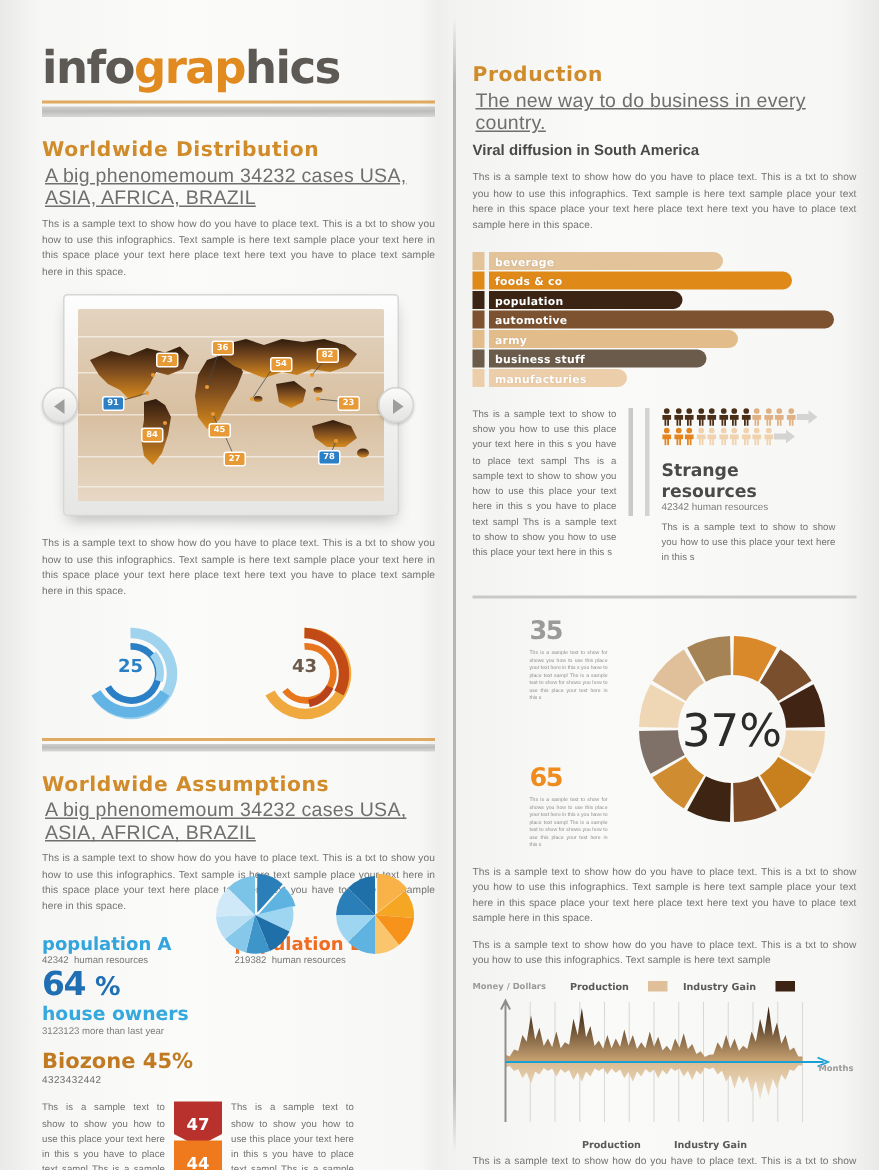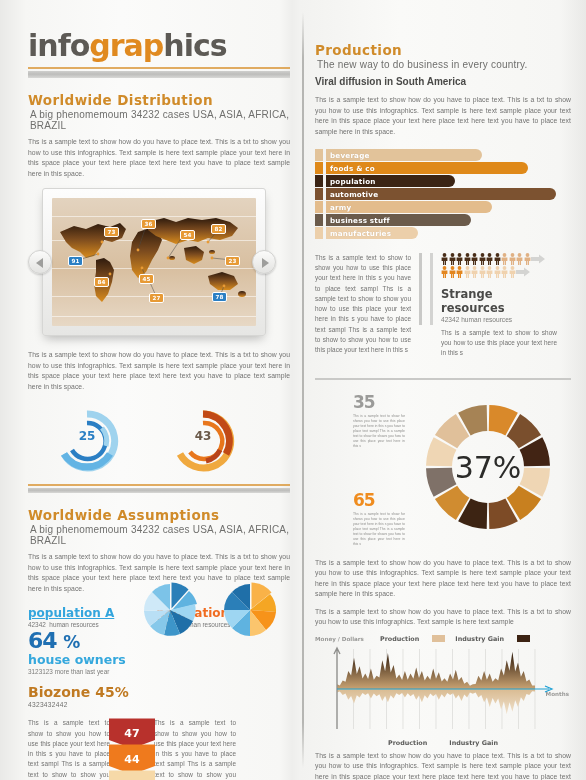--- a/index.html
+++ b/index.html
@@ -34,21 +34,21 @@
   .rule-grey { height:7px; margin-top:2px;
     background:linear-gradient(to bottom,#cfcfcd,#bdbdbb 45%,#d8d8d6); }
   .rule-grey.thin { height:5px; }
 
   
   h2.sec {
     margin:14px 0 1px 0; font-size:13.5px; color:#d08b2a; font-weight:bold;
     letter-spacing:.4px; font-family:"DejaVu Sans", sans-serif;
   }
   h2.dark { color:#4a4a48; font-size:10px; letter-spacing:0; margin-top:6px;}
-  .subtitle { font-size:10px; color:#6f6f6d; margin:0 0 6px 2px; letter-spacing:.2px;}
+  .subtitle { font-size:13px; color:#6f6f6d; margin:0 0 6px 2px; letter-spacing:.2px;text-decoration:underline;}
   p.body {
     font-size:6.8px; line-height:1.55; color:#727271; margin:0 0 7px 0;
     text-align:justify; letter-spacing:.05px;
   }
   p.body.sm { font-size:6.4px; line-height:1.6; }
 
   
   .map-wrap { position:relative; margin-top:6px; height:158px; }
   .map-frame {
     position:absolute; left:14px; top:2px; width:224px; height:148px;
@@ -79,42 +79,42 @@
     padding:1px 2.5px; border-radius:2px; font-family:"DejaVu Sans",sans-serif; }
   .pin.o { background:#e79a35; border:1px solid #fff; }
   .pin.b { background:#2b7fc4; border:1px solid #fff; }
 
   
   .gauges { display:flex; gap:42px; margin-top:12px; padding-left:22px;align-items:center; }
 
   
   .pops { display:flex; gap:42px; margin-top:12px; }
   .pop-title { font-size:12px; font-weight:bold; font-family:"DejaVu Sans",sans-serif;}
-  .pop-title.blue { color:#33a5dd;text-decoration:underline; }
+  .pop-title.blue { color:#33a5dd; }
   .pop-title.orange { color:#f06c21; }
   .pop-sub { font-size:6.4px; color:#777; margin-top:1px;}
 
   .bigstat { }
   .bignum { font-size:22px; font-weight:bold; color:#1f6fb2; letter-spacing:-1px;
     font-family:"DejaVu Sans",sans-serif;}
   .bignum .pct { color:#1f6fb2; font-size:17px; }
   .bigsub { font-size:12.5px; color:#35a8dd; font-weight:bold; margin-top:-1px;
     font-family:"DejaVu Sans",sans-serif;}
   .bignote { font-size:6.4px; color:#7d7d7b; margin-top:1px;}
   .bio { font-size:14px; font-weight:bold; color:#c07a22; margin-top:9px;
     font-family:"DejaVu Sans",sans-serif;}
   .bionote { font-size:6.6px; color:#6f6f6d; margin-top:1px; letter-spacing:.3px;}
 
   .pies { position:absolute; right:6px; top:576px; display:flex; gap:12px; }
 
   
   .bottom3 { display:flex; gap:7px; margin-top:10px; }
   .bcol { width:82px; }
   .badges { width:30px; display:flex; flex-direction:column; align-items:center; }
-  .badge { width:46px; height:30px; position:relative; color:#fff; font-weight:bold;
+  .badge { width:32px; height:30px; position:relative; color:#fff; font-weight:bold;
     font-size:11px; display:flex; align-items:center; justify-content:center;
     font-family:"DejaVu Sans",sans-serif; margin-bottom:-4px;
     clip-path:polygon(0 0,100% 0,100% 72%,50% 100%,0 72%); }
 
   
   .bars { margin-top:12px; }
   .barrow { position:relative; height:11.5px; margin-bottom:1.5px; }
   .barrow .tick { position:absolute; left:0; top:0; width:8px; height:11.5px; }
   .barrow .bar { position:absolute; left:11px; top:0; height:11.5px; border-radius:0 6px 6px 0; }
   .barrow .lbl { position:absolute; left:15px; top:1.5px; font-size:7.2px; font-weight:bold;

